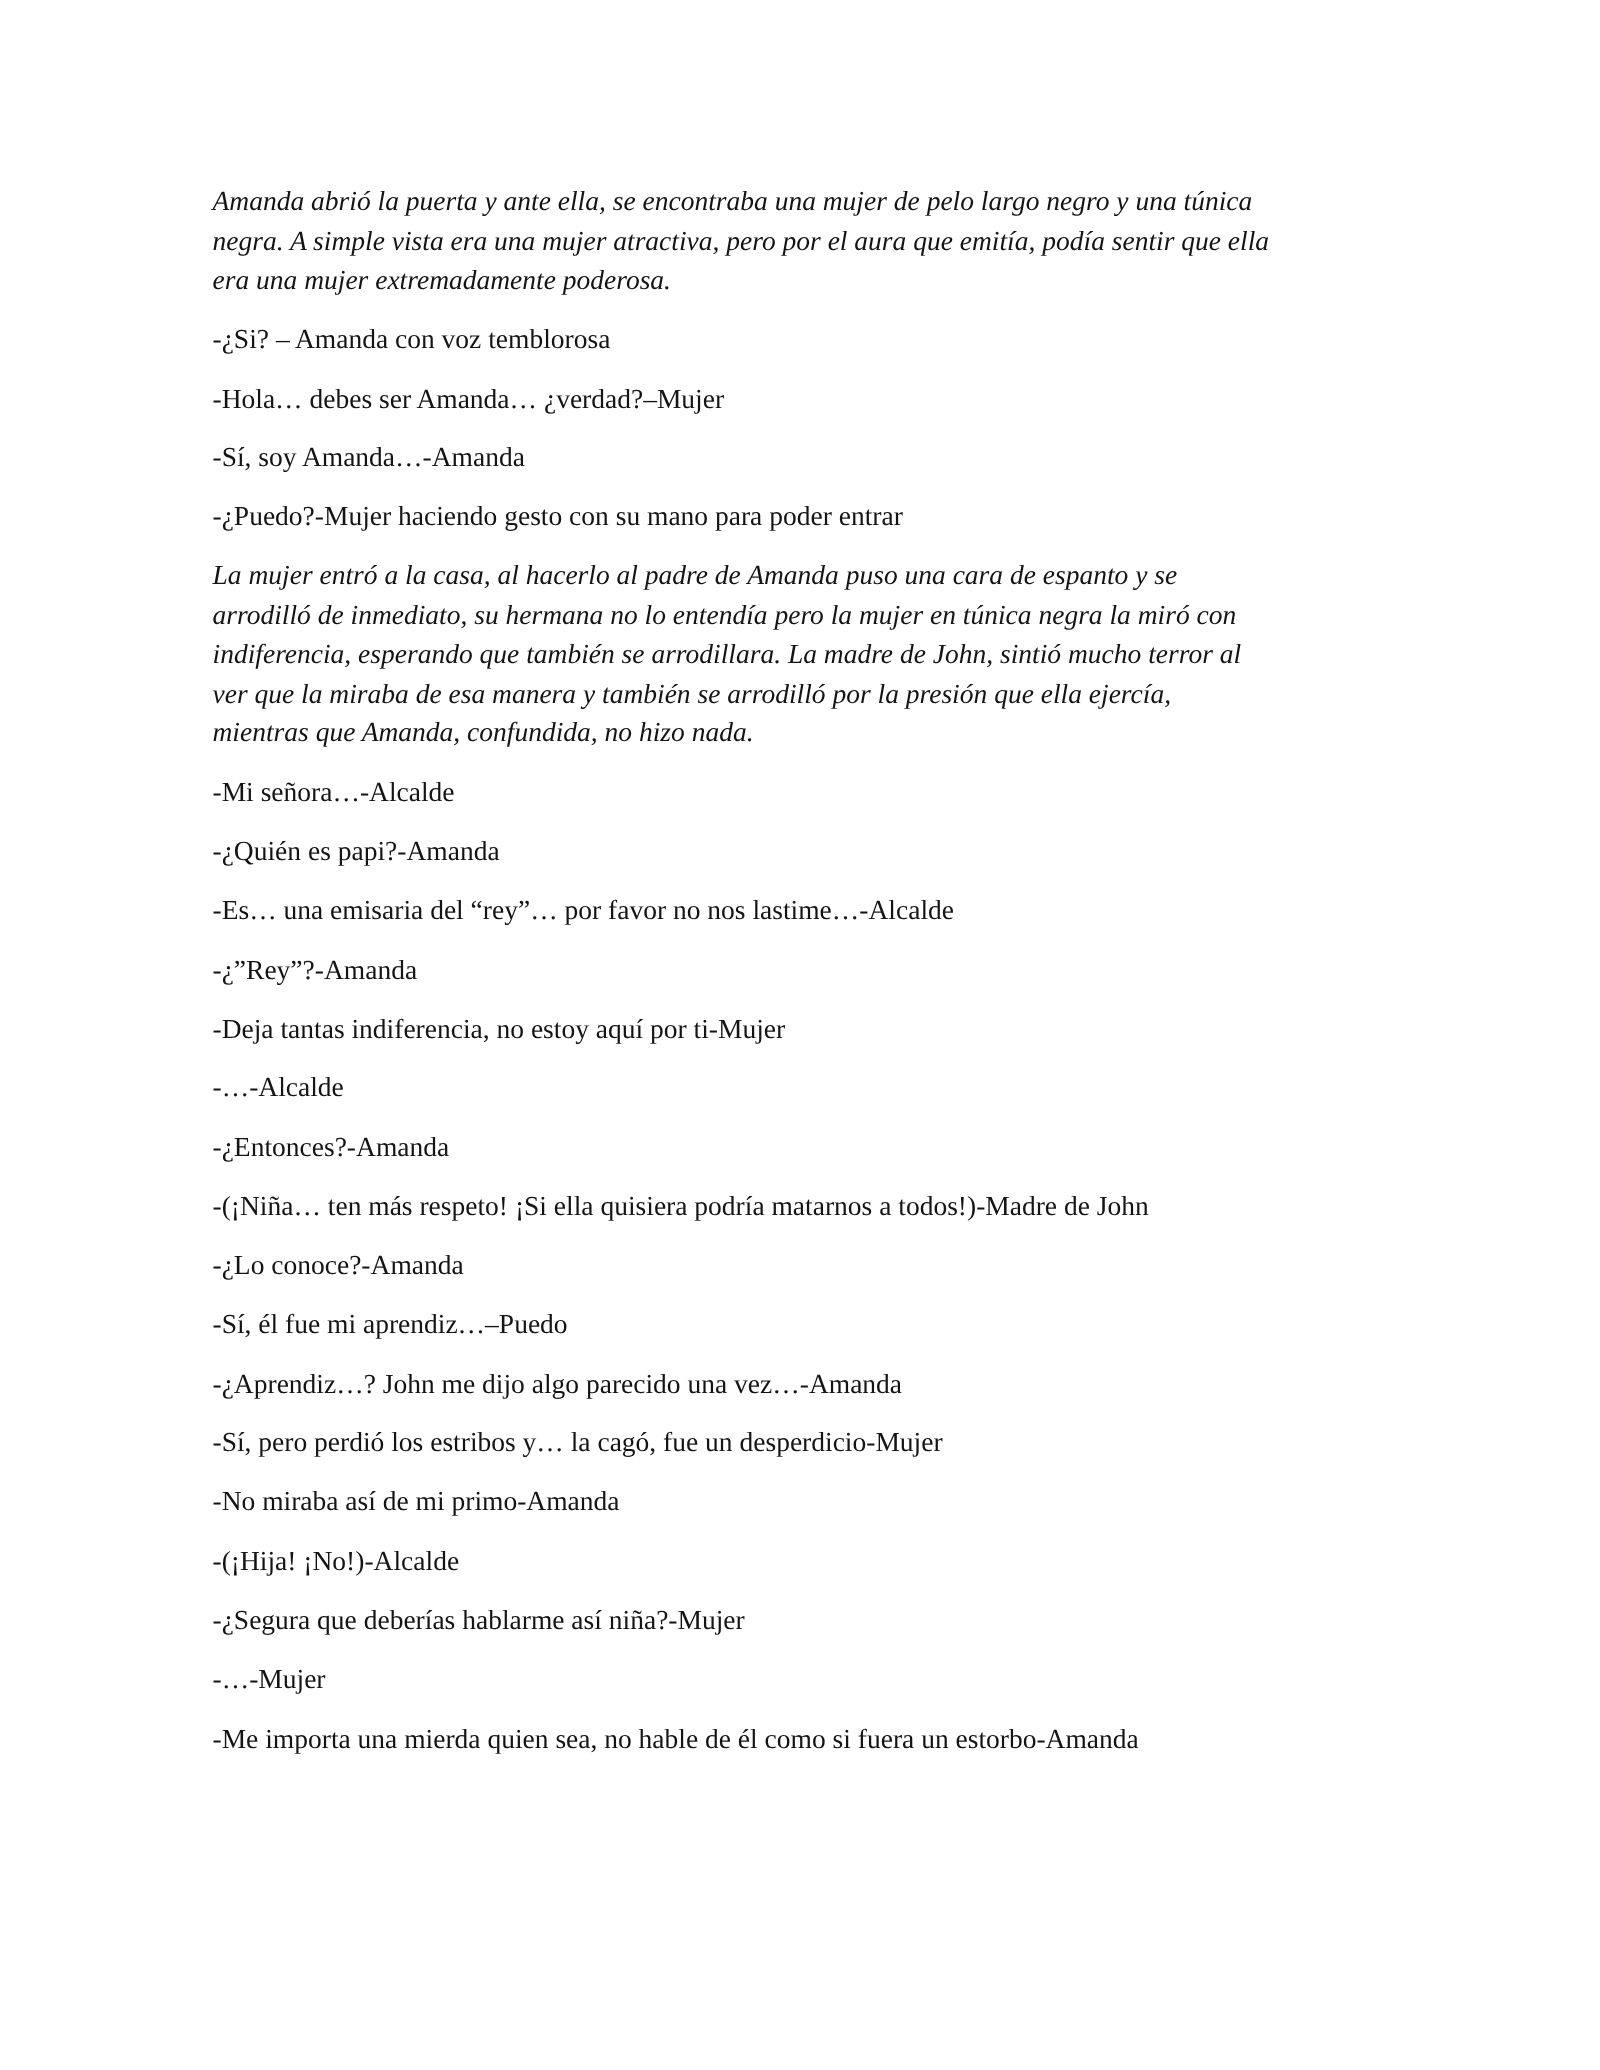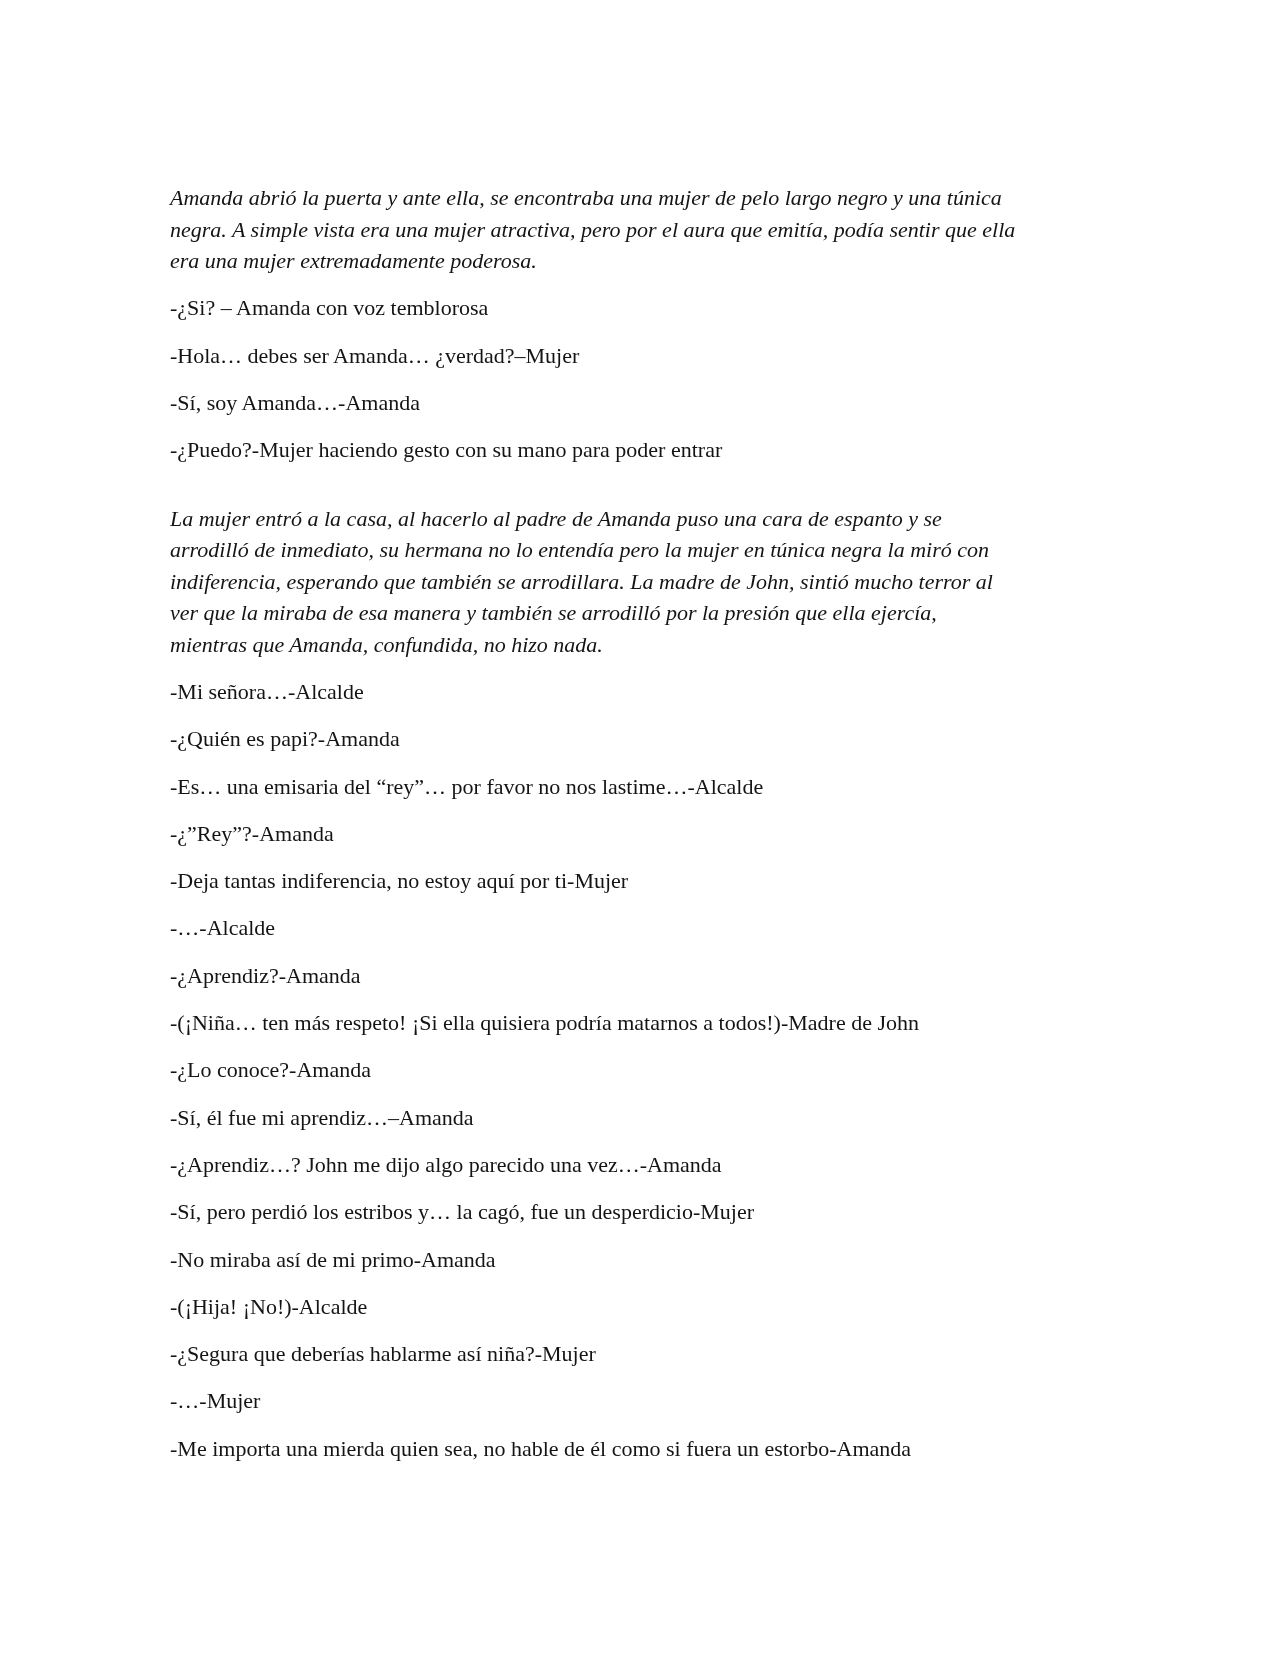--- a/index.html
+++ b/index.html
@@ -20,43 +20,42 @@
     margin: 0 0 15.8px 0;
     font-family: "Liberation Serif", "DejaVu Serif", serif;
     font-size: 22px;
     line-height: 31.5px;
     color: #141414;
     text-align: left;
     white-space: normal;
   }
   .italic {
     font-style: italic;
-    margin-top: 37px;
   }
 </style>
 </head>
 <body>
 
 <div class="page">
   <p class="para italic">Amanda abrió la puerta y ante ella, se encontraba una mujer de pelo largo negro y una túnica negra. A simple vista era una mujer atractiva, pero por el aura que emitía, podía sentir que ella era una mujer extremadamente poderosa.</p>
   <p class="para">-¿Si? – Amanda con voz temblorosa</p>
   <p class="para">-Hola… debes ser Amanda… ¿verdad?–Mujer</p>
   <p class="para">-Sí, soy Amanda…-Amanda</p>
   <p class="para">-¿Puedo?-Mujer haciendo gesto con su mano para poder entrar</p>
   <p class="para italic">La mujer entró a la casa, al hacerlo al padre de Amanda puso una cara de espanto y se arrodilló de inmediato, su hermana no lo entendía pero la mujer en túnica negra la miró con indiferencia, esperando que también se arrodillara. La madre de John, sintió mucho terror al ver que la miraba de esa manera y también se arrodilló por la presión que ella ejercía, mientras que Amanda, confundida, no hizo nada.</p>
   <p class="para">-Mi señora…-Alcalde</p>
   <p class="para">-¿Quién es papi?-Amanda</p>
   <p class="para">-Es… una emisaria del “rey”… por favor no nos lastime…-Alcalde</p>
   <p class="para">-¿”Rey”?-Amanda</p>
   <p class="para">-Deja tantas indiferencia, no estoy aquí por ti-Mujer</p>
   <p class="para">-…-Alcalde</p>
-  <p class="para">-¿Aprendiz?-Amanda</p>
+  <p class="para">-¿Entonces?-Amanda</p>
   <p class="para">-(¡Niña… ten más respeto! ¡Si ella quisiera podría matarnos a todos!)-Madre de John</p>
   <p class="para">-¿Lo conoce?-Amanda</p>
-  <p class="para">-Sí, él fue mi aprendiz…–Amanda</p>
+  <p class="para">-Sí, él fue mi aprendiz…–Puedo</p>
   <p class="para">-¿Aprendiz…? John me dijo algo parecido una vez…-Amanda</p>
   <p class="para">-Sí, pero perdió los estribos y… la cagó, fue un desperdicio-Mujer</p>
   <p class="para">-No miraba así de mi primo-Amanda</p>
   <p class="para">-(¡Hija! ¡No!)-Alcalde</p>
   <p class="para">-¿Segura que deberías hablarme así niña?-Mujer</p>
   <p class="para">-…-Mujer</p>
   <p class="para">-Me importa una mierda quien sea, no hable de él como si fuera un estorbo-Amanda</p>
 </div>
 
 </body></html>

